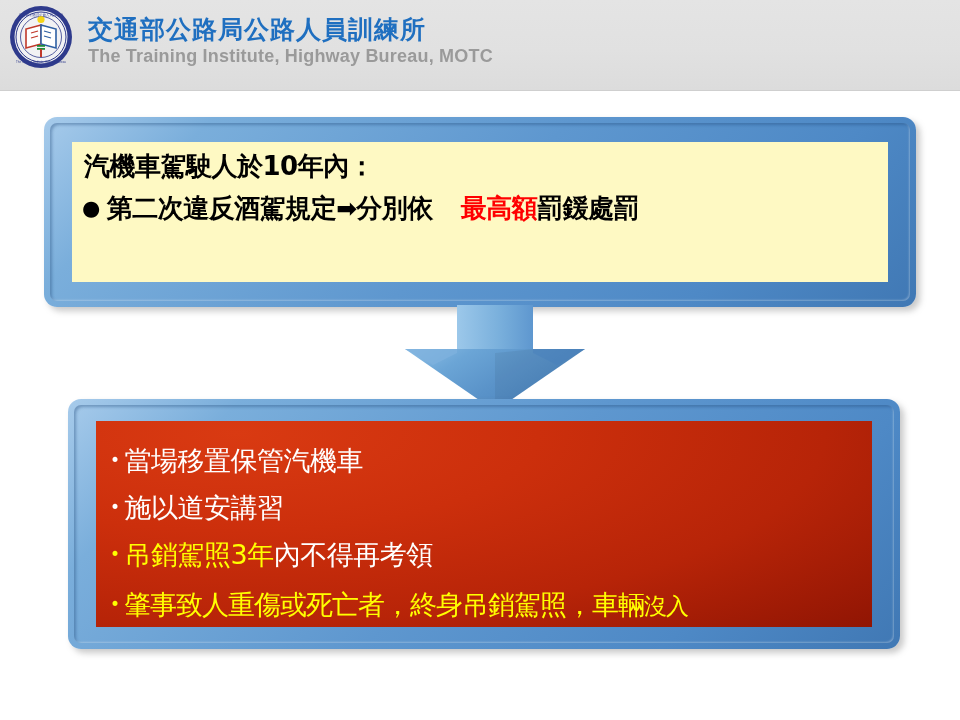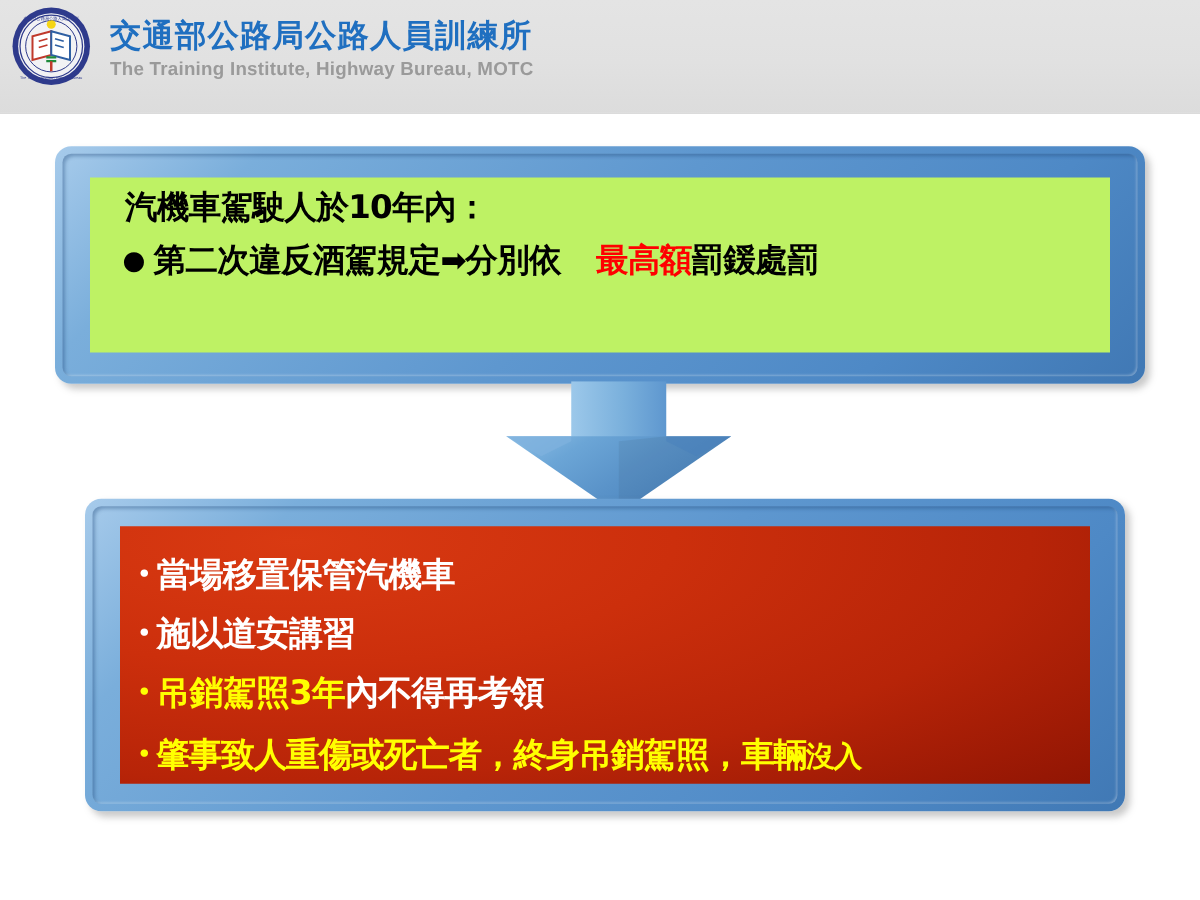--- a/index.html
+++ b/index.html
@@ -40,21 +40,21 @@
   }
   .org-title-zh {
     font-size: 25px;
     font-weight: bold;
     color: #1f6fc0;
     letter-spacing: 1px;
     line-height: 30px;
     white-space: nowrap;
   }
   .org-title-en {
-    font-size: 15px;
+    font-size: 18px;
     font-weight: bold;
     color: #9a9a9a;
     letter-spacing: 0.2px;
     line-height: 18px;
     margin-top: 3px;
     white-space: nowrap;
   }
 
   
   .panel {
@@ -86,23 +86,23 @@
     top: 117px;
     width: 872px;
     height: 190px;
   }
   .yellow-inner {
     position: absolute;
     left: 28px;
     top: 25px;
     width: 816px;
     height: 140px;
-    background: #bef264;
-    box-sizing: border-box;
-    padding: 5px 10px 0 26px;
+    background: #fef9c3;
+    box-sizing: border-box;
+    padding: 5px 10px 0 10px;
   }
   .y-line {
     color: #000000;
     font-weight: bold;
     white-space: nowrap;
     font-family: "DejaVu Sans", "Liberation Sans", sans-serif;
   }
   .y-line-1 {
     font-size: 26px;
     line-height: 38px;
@@ -150,21 +150,21 @@
     top: 22px;
     width: 776px;
     height: 206px;
     box-sizing: border-box;
     background:
       radial-gradient(ellipse 115% 140% at 18% 6%, #d93a12 0%, #cc2f0c 34%, #b72408 66%, #8e1403 100%);
     padding: 16px 14px 0 14px;
   }
   .r-line {
     white-space: nowrap;
-    font-weight: bold;
+    font-weight: normal;
     font-family: "DejaVu Sans", "Liberation Sans", sans-serif;
     letter-spacing: -0.5px;
   }
   .r-line-1, .r-line-2, .r-line-3 {
     font-size: 27px;
     line-height: 47px;
     color: #ffffff;
   }
   .r-line-4 {
     font-size: 27px;

